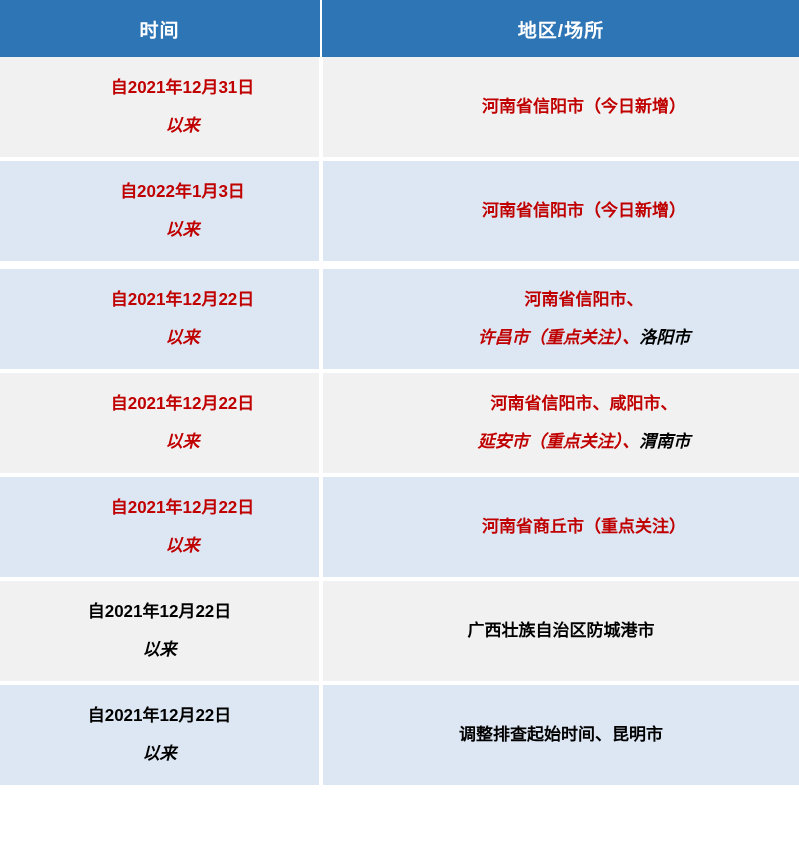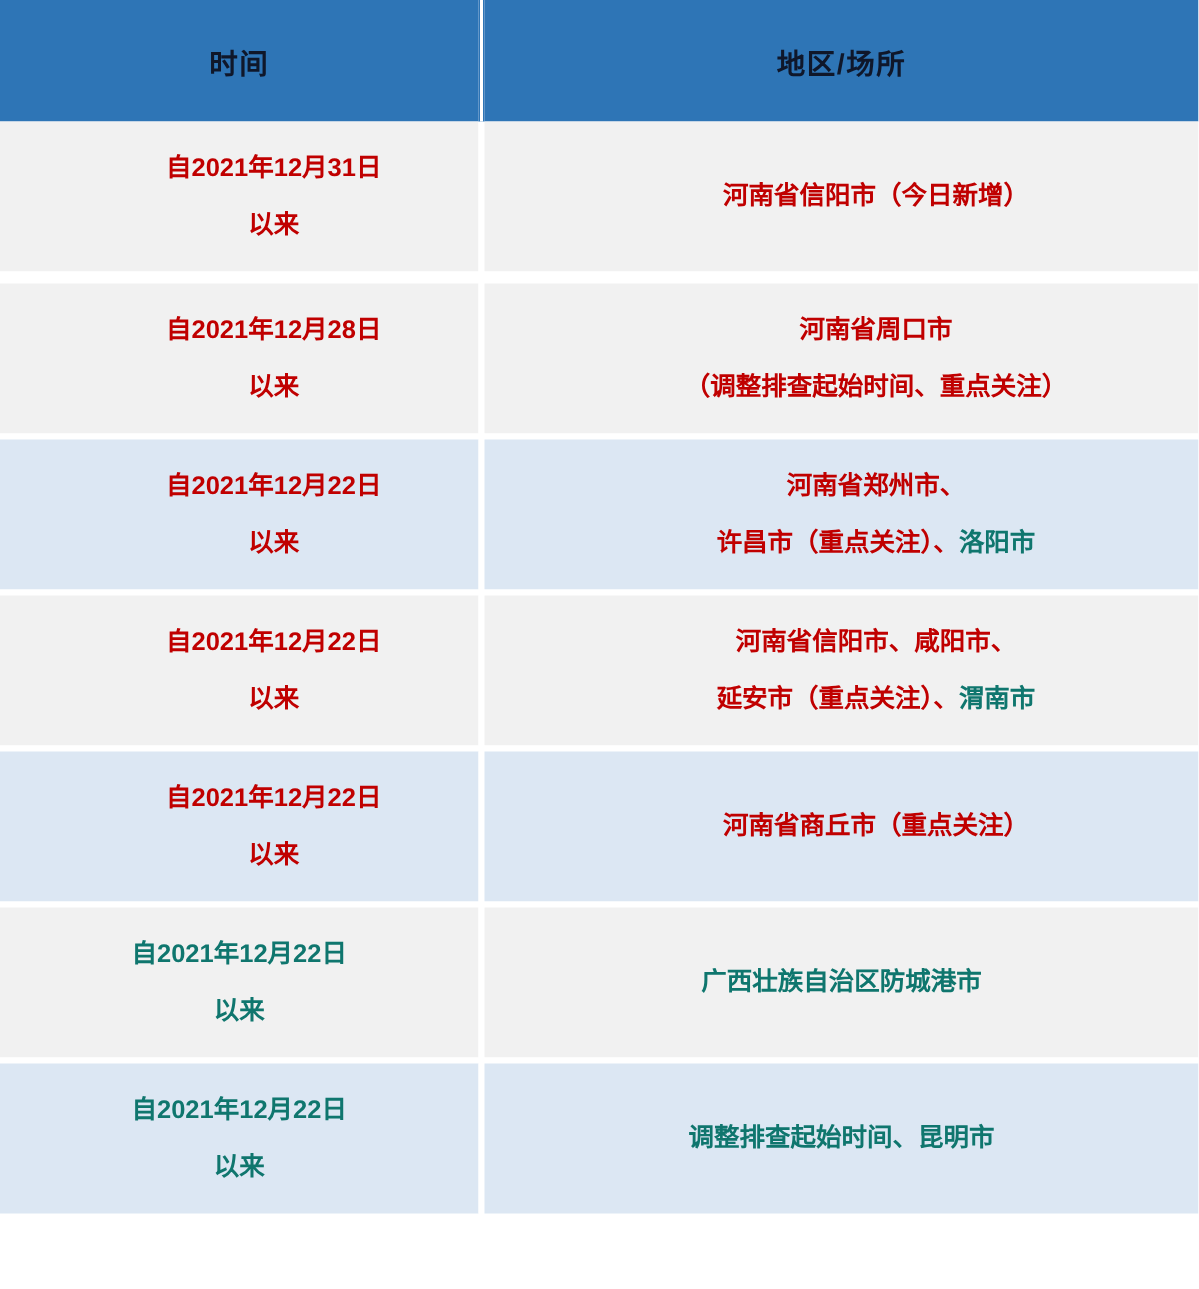--- a/index.html
+++ b/index.html
@@ -21,25 +21,25 @@
     table-layout: fixed;
   }
 
   .risk-table col.col-time  { width: 319px; }
   .risk-table col.col-gap   { width: 4px;   }
   .risk-table col.col-place { width: 476px; }
 
   
   .head-row th {
     background: #2E75B6;
-    color: #0f172a;
+    color: #ffffff;
     font-size: 19px;
     font-weight: bold;
     height: 57px;
-    padding: 12px;
+    padding: 0;
     text-align: center;
     vertical-align: middle;
     letter-spacing: 1px;
   }
   .head-row th.head-gap {
     background: #2E75B6;
     position: relative;
   }
   .head-row th.head-gap::after {
     content: "";
@@ -69,24 +69,24 @@
   tr.spacer td {
     height: 4px;
     background: #ffffff;
     padding: 0;
     font-size: 0;
     line-height: 0;
   }
 
   
   .t-red  { color: #C00000; padding-left: 46px; }
-  .t-blue { color: #0f766e; }
+  .t-blue { color: #000000; }
 
   .line  { display: block; white-space: nowrap; }
-  .line + .line { margin-top: 12px; }
+  .line + .line { margin-top: 12px; font-style: italic; }
 </style>
 </head>
 <body>
 
 <table class="risk-table">
   <colgroup>
     <col class="col-time">
     <col class="col-gap">
     <col class="col-place">
   </colgroup>
@@ -104,45 +104,44 @@
           <span class="line t-red">以来</span>
         </td>
         <td class="cell-gap"></td>
         <td>
           <span class="line t-red">河南省信阳市（今日新增）</span>
         </td>
       </tr>
       <tr class="spacer">
         <td colspan="3"></td>
       </tr>
-      <tr class="spacer">
-        <td colspan="3"></td>
-      </tr>
-      <tr class="band-gray">
+      <tr class="band-blue">
         <td>
-          <span class="line t-red">自2021年12月28日</span>
+          <span class="line t-red">自2022年1月3日</span>
           <span class="line t-red">以来</span>
         </td>
         <td class="cell-gap"></td>
         <td>
-          <span class="line t-red">河南省周口市</span>
-          <span class="line t-red">（调整排查起始时间、重点关注）</span>
+          <span class="line t-red">河南省信阳市（今日新增）</span>
         </td>
+      </tr>
+      <tr class="spacer">
+        <td colspan="3"></td>
       </tr>
       <tr class="spacer">
         <td colspan="3"></td>
       </tr>
       <tr class="band-blue">
         <td>
           <span class="line t-red">自2021年12月22日</span>
           <span class="line t-red">以来</span>
         </td>
         <td class="cell-gap"></td>
         <td>
-          <span class="line t-red">河南省郑州市、</span>
+          <span class="line t-red">河南省信阳市、</span>
           <span class="line"><span class="t-red">许昌市（重点关注）、</span><span class="t-blue">洛阳市</span></span>
         </td>
       </tr>
       <tr class="spacer">
         <td colspan="3"></td>
       </tr>
       <tr class="band-gray">
         <td>
           <span class="line t-red">自2021年12月22日</span>
           <span class="line t-red">以来</span>

